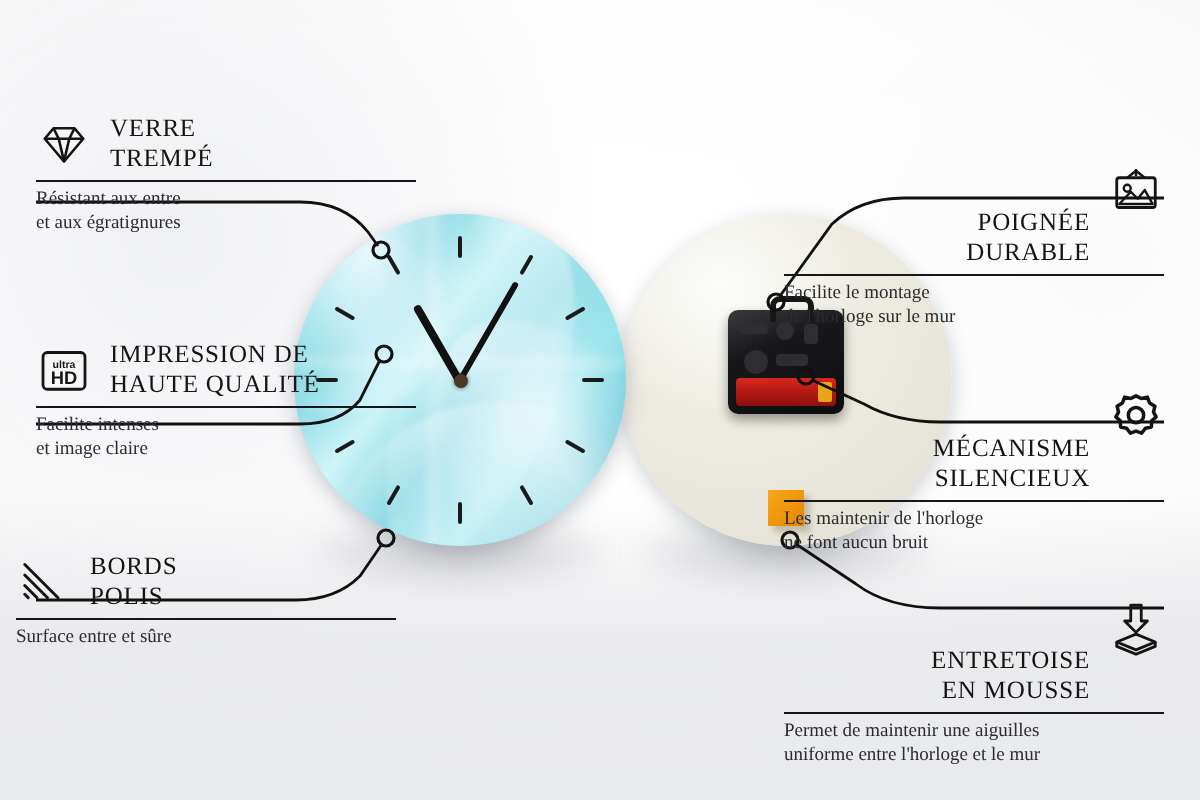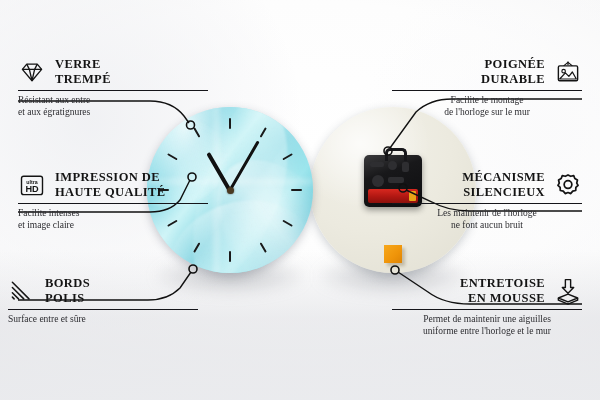--- a/index.html
+++ b/index.html
@@ -85,31 +85,31 @@
   
   #connectors{position:absolute;left:0;top:0;width:600px;height:400px;pointer-events:none;}
   #connectors path{fill:none;stroke:#111;stroke-width:1.4;}
   #connectors circle{fill:none;stroke:#111;stroke-width:1.6;}
 
   
   .feature{position:absolute;width:190px;}
   .feature .head{display:flex;align-items:center;gap:9px;}
   .feature.right .head{justify-content:flex-end;}
   .title{
-    font-family:"Liberation Serif",serif;font-weight:bold;
+    font-family:"Liberation Serif",serif;font-weight:normal;
     font-size:12.5px;line-height:14.5px;letter-spacing:.4px;color:#141414;
     text-transform:uppercase;
   }
   .feature.left .title{text-align:left;}
-  .feature.right .title{text-align:right;}
+  .feature.right .title{text-align:right;margin-top:47px;}
   .rule{height:0;border-top:1.6px solid #15151a;margin:4px 0 4px 0;}
   .desc{
     font-family:"Liberation Serif",serif;font-size:9.5px;line-height:11.5px;color:#2c2c30;
   }
-  .feature.right .desc{text-align:center;}
+  .feature.right .desc{text-align:left;}
   .ico{flex:0 0 auto;width:28px;height:28px;display:block;}
   .ico svg{display:block;}
 </style>
 </head>
 <body>
 
 <div id="stage">
 
   <div class="bg-arc"></div>
   <div class="bg-arc2"></div>

